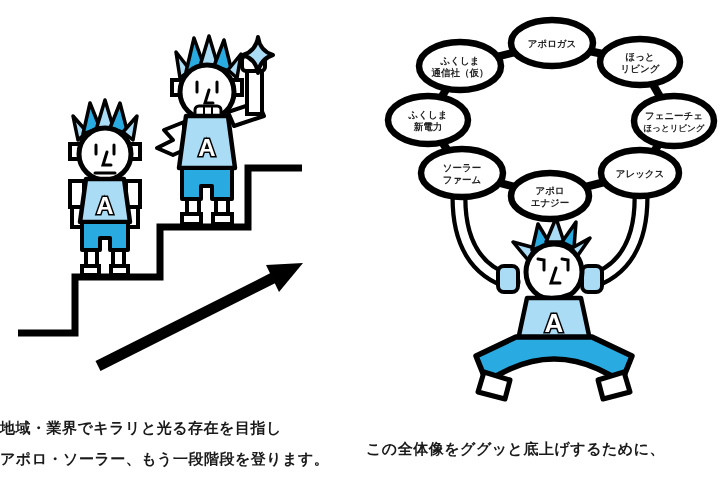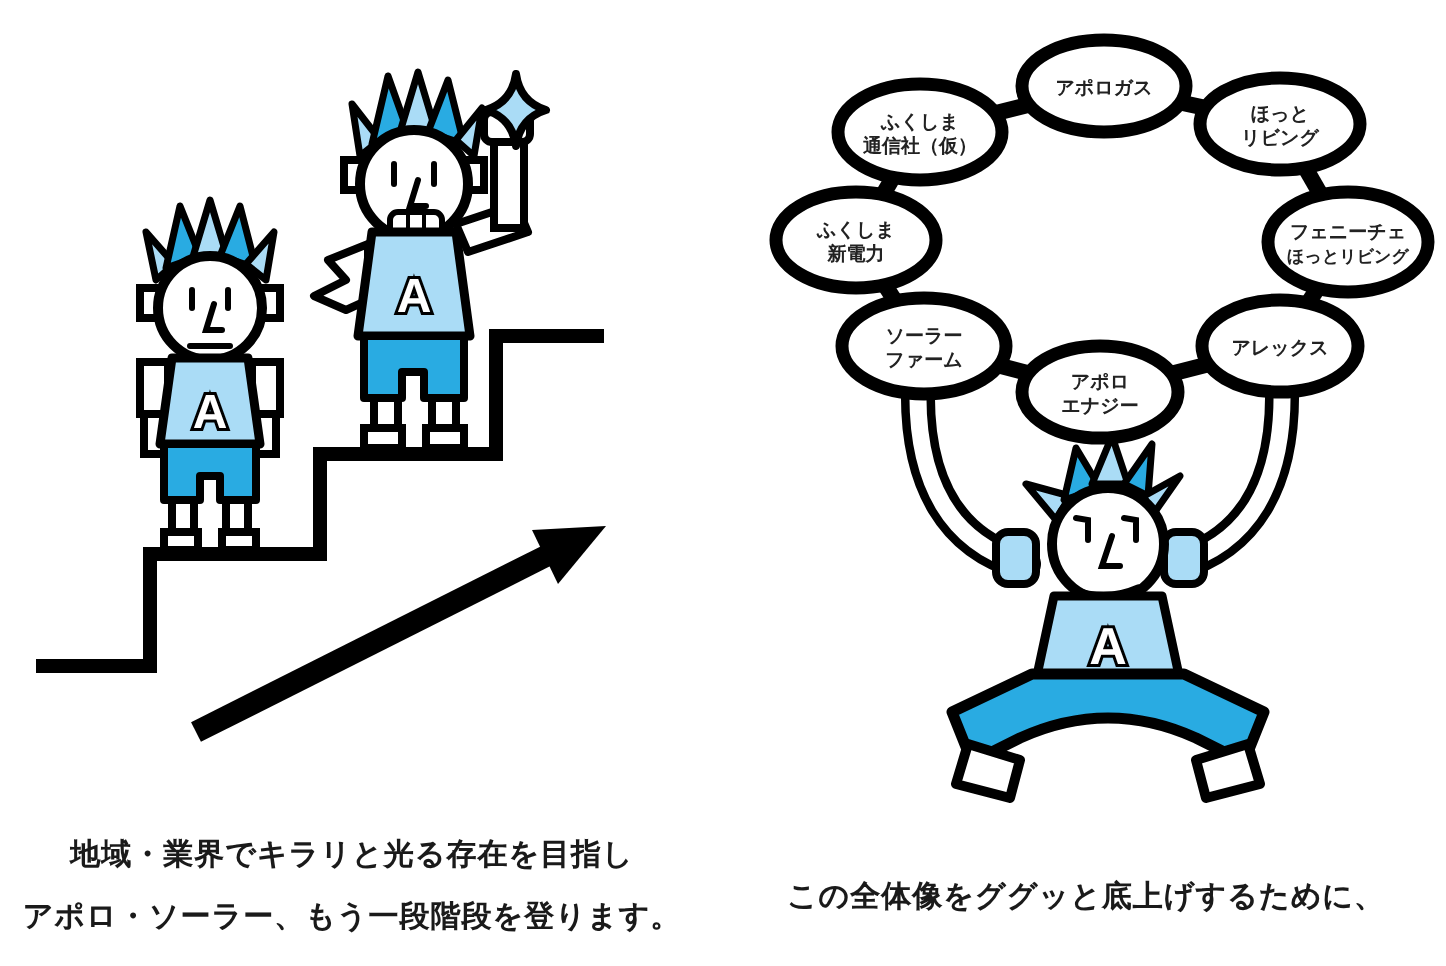--- a/index.html
+++ b/index.html
@@ -13,21 +13,21 @@
   .stage{
     position:relative;width:723px;height:483px;overflow:hidden;
     background:var(--background);
     font-family:"Liberation Sans","DejaVu Sans",sans-serif;
   }
   svg.scene{position:absolute;display:block;}
   .scene-left{left:0;top:0;}
   .scene-right{left:362px;top:0;}
   .caption{
     position:absolute;font-weight:bold;color:var(--text);
-    text-align:center;font-size:15px;letter-spacing:.5px;white-space:nowrap;
+    font-size:15px;letter-spacing:.5px;white-space:nowrap;
   }
   .caption-left{left:0;top:412px;width:352px;line-height:31px;}
   .caption-right{left:366px;top:418px;width:354px;line-height:30px;margin-top:16px;}
   .node-label{font-size:9.5px;font-weight:bold;fill:#222;text-anchor:middle;}
   .node-label.small{font-size:8.5px;}
   .shirt-letter{font-size:24px;font-weight:bold;fill:#ffffff;stroke:var(--outline);stroke-width:3px;paint-order:stroke;text-anchor:middle;}
   .fill-blue{fill:var(--brand_blue);}
   .fill-light{fill:var(--light_blue);}
   .fill-white{fill:#ffffff;}
   .no-fill{fill:none;}

